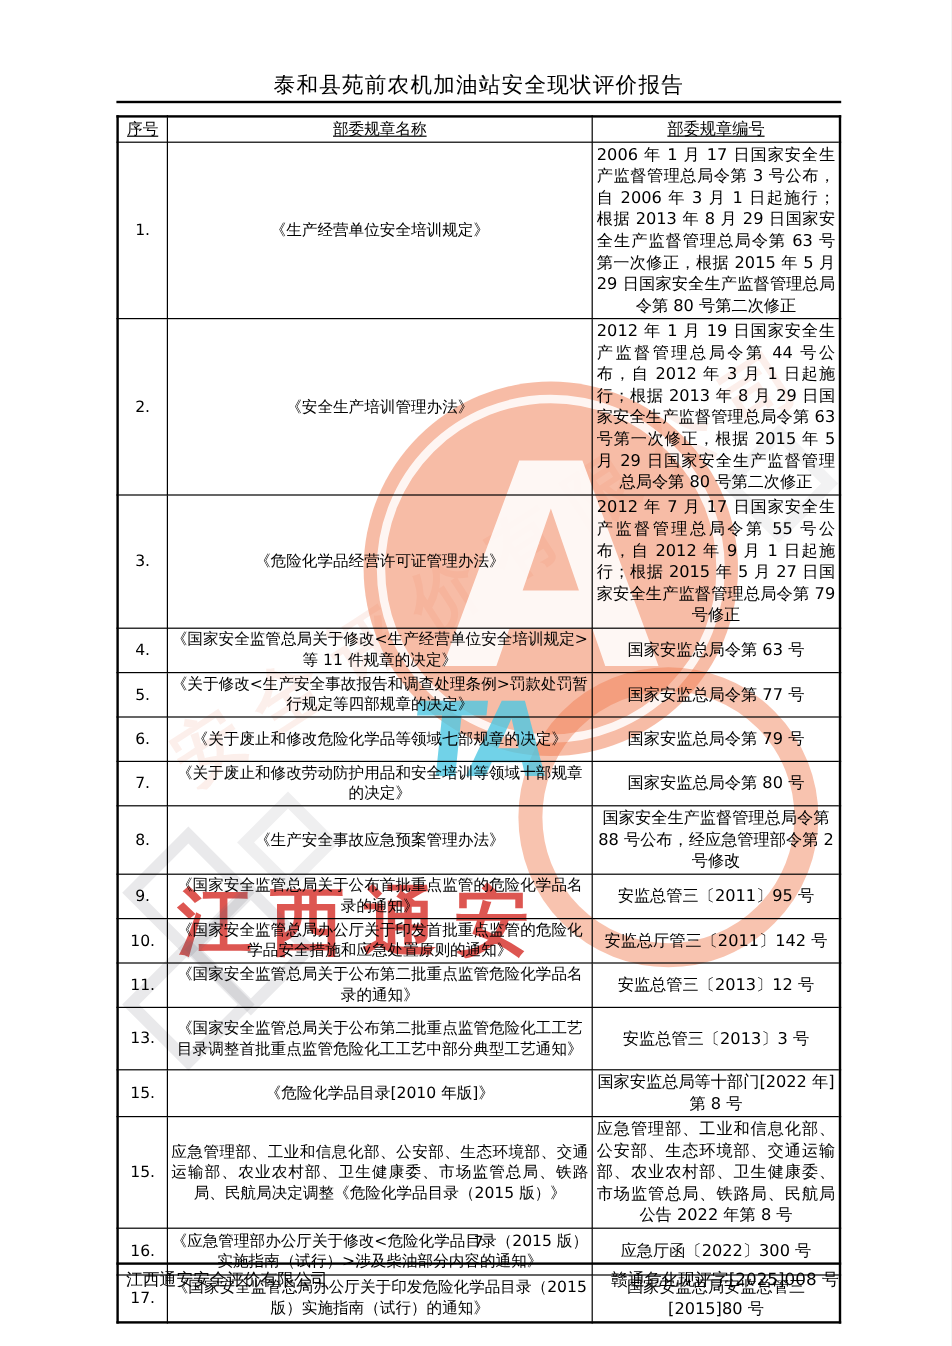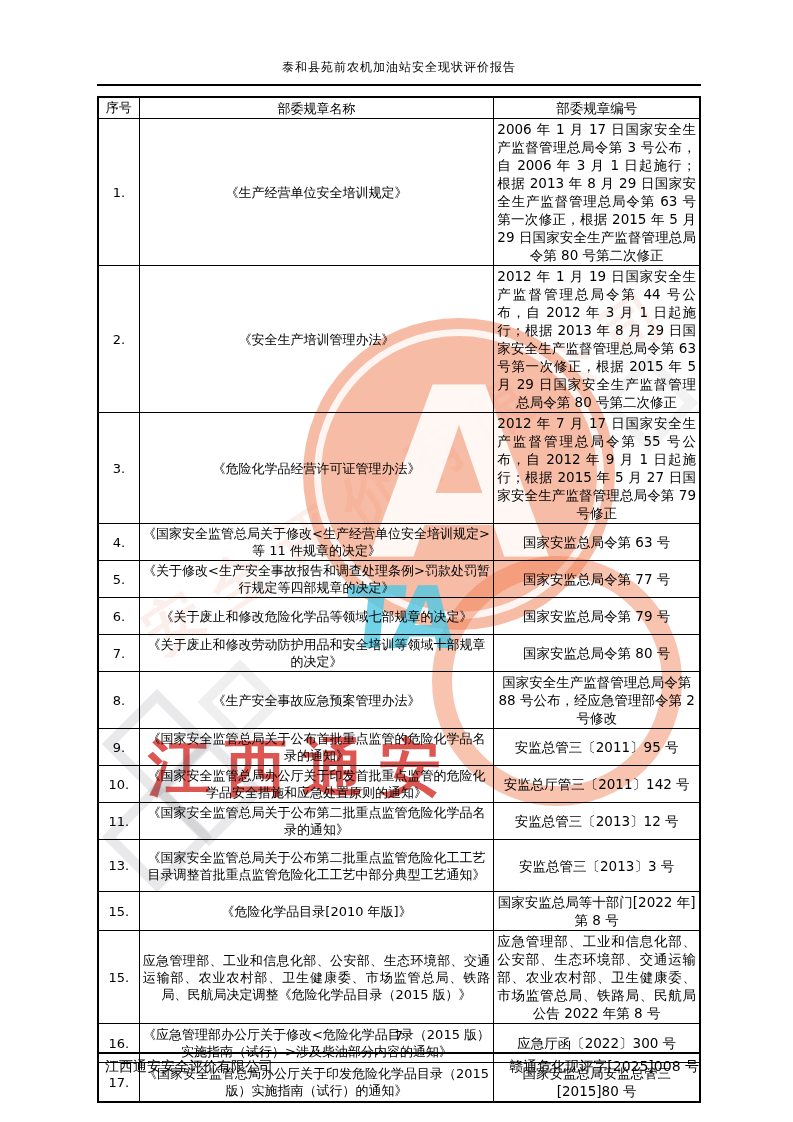--- a/index.html
+++ b/index.html
@@ -46,35 +46,35 @@
   .d1 { left:118px; top:705px; width:78px; height:78px; }
   .d2 { left:170px; top:752px; width:78px; height:78px; }
   .d3 { left:118px; top:798px; width:78px; height:78px; }
   .d4 { left:210px; top:672px; width:60px; height:60px; border-color:rgba(100,100,112,0.10); }
   .d5 { left:614px; top:368px; width:70px; height:70px; border-color:rgba(130,130,140,0.10); }
 
   
   .content { position:relative; z-index:1; }
   .doc-title {
     position:absolute; top:59px; left:97px; width:604px;
-    text-align:center; font-size:12px; letter-spacing:1px;
+    text-align:center; font-size:18px; letter-spacing:1px;
   }
   .title-rule { position:absolute; top:84px; left:97px; width:604px; border-top:2px solid #000; }
 
   table.reg {
     position:absolute; top:96px; left:97px; width:604px;
     border-collapse:collapse; table-layout:fixed;
     background:transparent;
   }
   table.reg td, table.reg th { border:1px solid #000; vertical-align:middle; background:transparent; }
   table.reg { border:2px solid #000; }
   th.c-no, td.c-no { width:40px; text-align:center; font-size:13px; }
   th.c-name, td.c-name { width:344px; text-align:center; font-size:13px; line-height:17px; padding:1px 3px; }
   th.c-code, td.c-code { width:200px; text-align:center; font-size:13.5px; line-height:18px; padding:1px 3px; }
-  thead th { height:20px; font-size:14px; font-weight:normal; text-align:center; }
+  thead th { height:20px; font-size:14px; font-weight:normal; text-align:center;text-decoration:underline; }
   tr.hA { height:126px; }
   tr.hB { height:90px; }
   tr.hS { height:37px; }
   tr.h13 { height:52px; }
   tr.h14 { height:26px; }
   tr.h15 { height:75px; }
   tr.h16 { height:39px; }
   td.just { text-align:justify; text-align-last:center; }
 
   .page-number { position:absolute; top:1028px; left:97px; width:604px; text-align:center; font-size:13px; }

